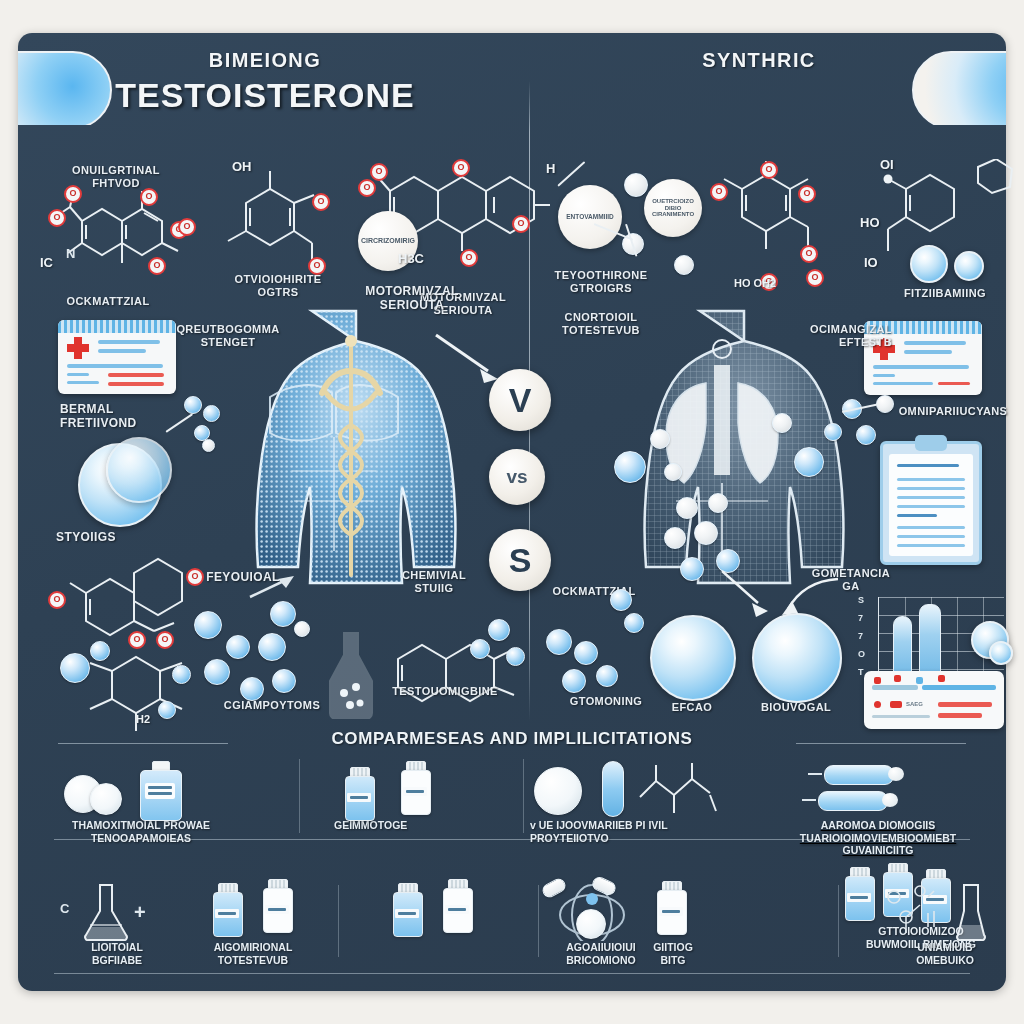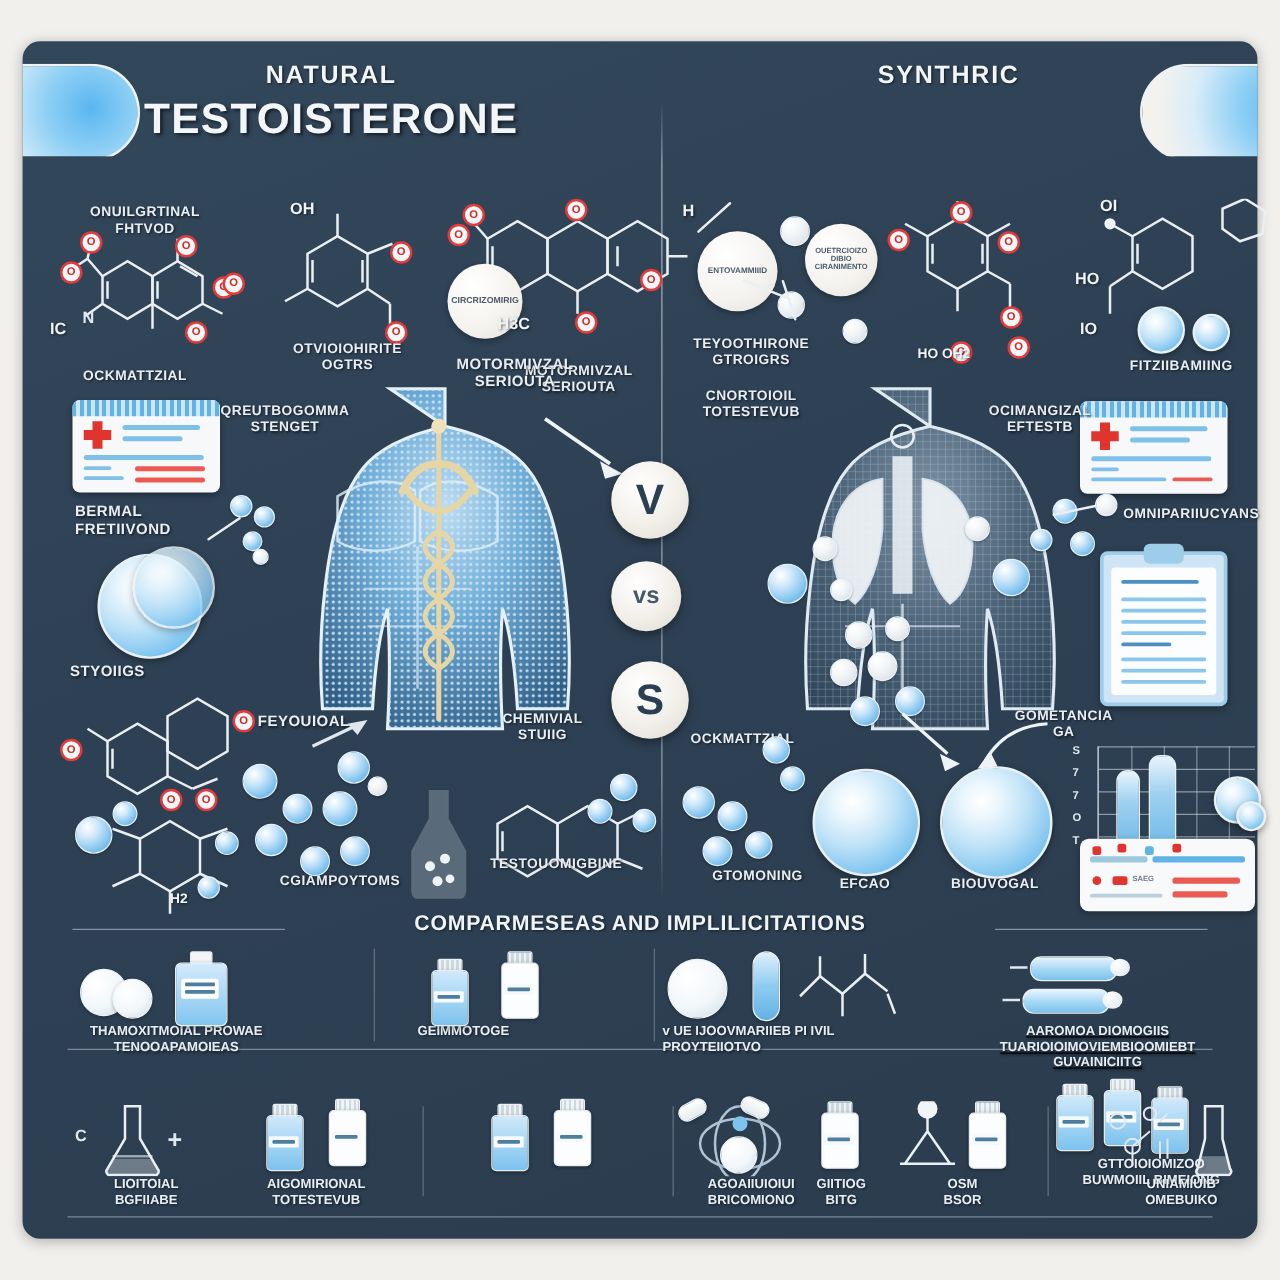--- a/index.html
+++ b/index.html
@@ -184,21 +184,21 @@
 
     <div class="corner-cap cap-tl">
         <i></i>
       </div>
     <div class="corner-cap cap-tr">
         <i></i>
       </div>
 
     <div class="header">
       <div class="head-col left">
-        <div class="head-kicker">NATURAL</div>
+        <div class="head-kicker">BIMEIONG</div>
         <div class="head-title">TESTOISTERONE</div>
       </div>
       <div class="head-col right">
         <div class="head-kicker">SYNTHRIC</div>
       </div>
     </div>
 
     <div class="divider"></div>
 
     <svg width="170" height="120" style="position:absolute;left:22px;top:130px;">
@@ -508,21 +508,21 @@
     <div class="medcard" style="left:846px;top:288px;">
       <div class="topbar"></div>
       <div class="cross"></div>
       <div class="ln" style="left:40px;top:20px;width:62px;"></div>
       <div class="ln" style="left:40px;top:29px;width:48px;"></div>
       <div class="ln" style="left:9px;top:44px;width:96px;"></div>
       <div class="ln" style="left:9px;top:53px;width:22px;height:3px;"></div>
       <div class="ln" style="left:9px;top:61px;width:60px;height:3px;"></div>
       <div class="ln red" style="left:74px;top:61px;width:32px;height:3px;"></div>
     </div>
-    <div class="lbl s11" style="left:754px;top:290px;width:120px;">OCIMANGIZAL
+    <div class="lbl s11" style="left:754px;top:290px;width:120px;text-align:right;">OCIMANGIZAL
 EFTESTB</div>
 
     <div class="atom" style="left:824px;top:366px;width:18px;height:18px;"></div>
     <div class="atom w" style="left:858px;top:362px;width:16px;height:16px;"></div>
     <div class="atom" style="left:806px;top:390px;width:16px;height:16px;"></div>
     <div class="atom" style="left:838px;top:392px;width:18px;height:18px;"></div>
     <div class="bond" style="left:824px;top:378px;width:36px;transform:rotate(-12deg);"></div>
     <div class="lbl s11" style="left:870px;top:372px;width:130px;">OMNIPARIIUCYANS</div>
 
     <div class="clip" style="left:862px;top:408px;">
@@ -782,39 +782,20 @@
             <div class="body2"></div>
             <div class="band">
               <i></i>
             </div>
         </div>
       </div>
       <div class="cap">GIITIOG
 BITG</div>
     </div>
 
-    <div class="bitem" style="left:692px;top:846px;width:120px;">
-      <div style="height:62px;position:relative;">
-        <svg width="66" height="58" style="position:absolute;left:0px;top:2px;">
-          <g stroke="#e9eff3" stroke-width="2" fill="none">
-            <path d="M32,6 v18 M32,24 l-18,26 M32,24 l18,26 M10,50 h44"></path>
-          </g>
-          <circle cx="32" cy="6" r="8" fill="#f1f5f8"></circle>
-        </svg>
-        <div class="vial" style="position:absolute;left:64px;top:2px;">
-          <div class="cap2"></div>
-            <div class="body2"></div>
-            <div class="band">
-              <i></i>
-            </div>
-        </div>
-      </div>
-      <div class="cap">OSM
-BSOR</div>
-    </div>
 
     <div class="bitem" style="left:808px;top:830px;width:190px;">
       <div style="height:62px;position:relative;">
         <div class="vial blue" style="position:absolute;left:18px;top:4px;">
           <div class="cap2"></div>
             <div class="body2"></div>
             <div class="band">
               <i></i>
             </div>
         </div>

